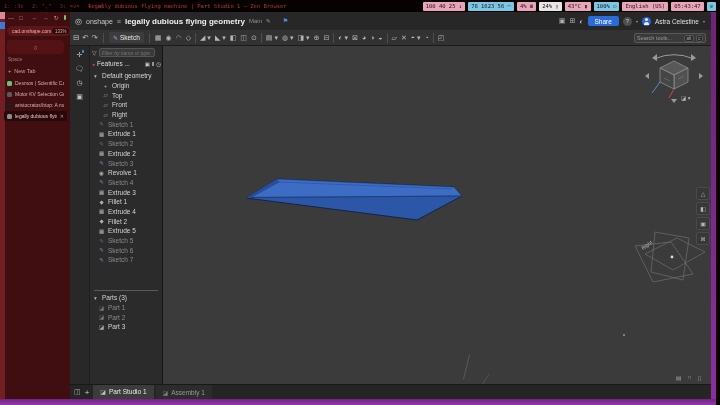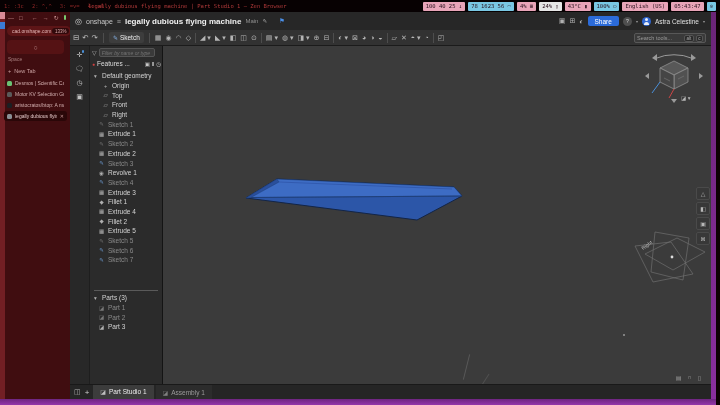--- a/index.html
+++ b/index.html
@@ -225,21 +225,21 @@
       </div>
   </div>
 
   <div id="onshape" class="abs">
 
     <div id="osheader" class="abs">
       <div class="hl">
         <span class="hicon" id="oslogo">◎</span>
         <span id="osname">onshape</span>
         <span class="hicon">≡</span>
-        <span id="doctitle">legally dubious flying machine</span>
+        <span id="doctitle">legally dubious flying geometry</span>
         <span id="branch">Main</span>
         <span class="hicon" style="font-size:5.5px;">✎</span>
         <span id="flag">⚑</span>
       </div>
       <div class="hr">
         <span class="hicon">▣</span>
         <span class="hicon">⊞</span>
         <span class="hicon">◐</span>
         <span id="sharebtn">Share</span>
         <span class="circ">?</span>

